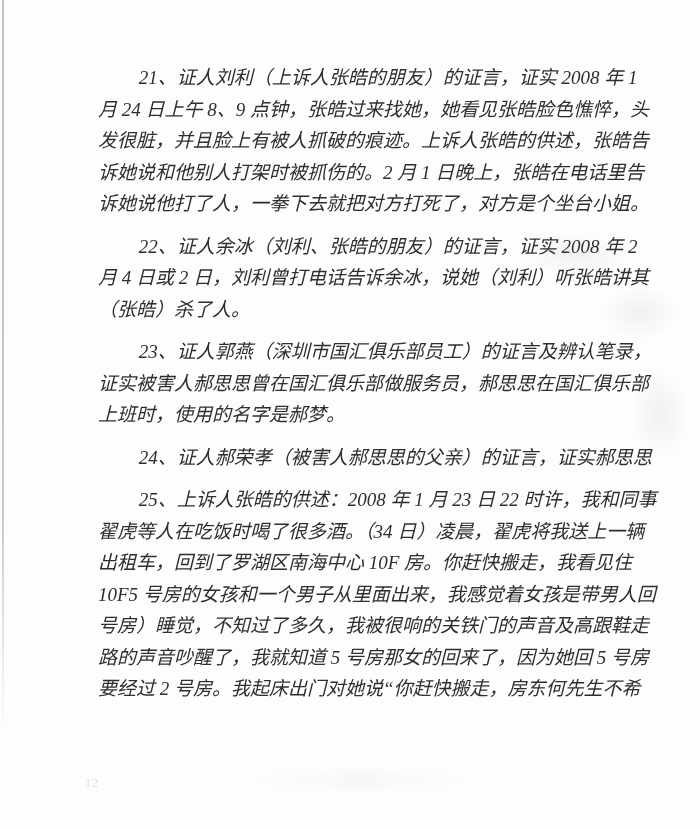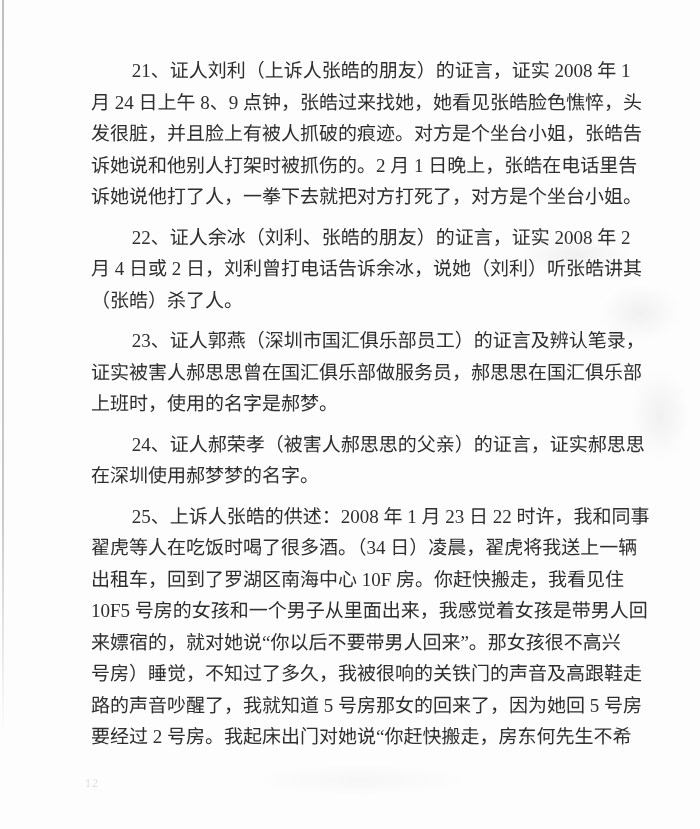--- a/index.html
+++ b/index.html
@@ -39,21 +39,21 @@
 
   .text-block {
     position: absolute;
     left: 87px;
     top: 51px;
     width: 519px;
     color: #2e2e2e;
     font-size: 19px;
     line-height: 31.5px;
   }
-  .para { margin: 4px; }
+  .para { margin: 11px; font-style: italic; }
   .para + .para { margin-top: 9px; }
   .line {
     text-align: justify;
     text-align-last: justify;
     white-space: nowrap;
     overflow: visible;
   }
   .line.first { text-indent: 2.15em; }
   .line.last  { text-align-last: auto; }
 
@@ -78,48 +78,46 @@
   <div class="blotch b1"></div>
   <div class="blotch b2"></div>
   <div class="blotch b3"></div>
   <div class="blotch b4"></div>
 
   <div class="text-block">
 
     <div class="para">
       <div class="line first">21、证人刘利（上诉人张皓的朋友）的证言，证实 2008 年 1</div>
       <div class="line">月 24 日上午 8、9 点钟，张皓过来找她，她看见张皓脸色憔悴，头</div>
-      <div class="line">发很脏，并且脸上有被人抓破的痕迹。对方是个坐台小姐，张皓告</div>
+      <div class="line">发很脏，并且脸上有被人抓破的痕迹。上诉人张皓的供述，张皓告</div>
       <div class="line">诉她说和他别人打架时被抓伤的。2 月 1 日晚上，张皓在电话里告</div>
       <div class="line last">诉她说他打了人，一拳下去就把对方打死了，对方是个坐台小姐。</div>
     </div>
 
     <div class="para">
       <div class="line first">22、证人余冰（刘利、张皓的朋友）的证言，证实 2008 年 2</div>
       <div class="line">月 4 日或 2 日，刘利曾打电话告诉余冰，说她（刘利）听张皓讲其</div>
       <div class="line last">（张皓）杀了人。</div>
     </div>
 
     <div class="para">
       <div class="line first">23、证人郭燕（深圳市国汇俱乐部员工）的证言及辨认笔录，</div>
       <div class="line">证实被害人郝思思曾在国汇俱乐部做服务员，郝思思在国汇俱乐部</div>
       <div class="line last">上班时，使用的名字是郝梦。</div>
     </div>
 
     <div class="para">
       <div class="line first">24、证人郝荣孝（被害人郝思思的父亲）的证言，证实郝思思</div>
-      <div class="line last">在深圳使用郝梦梦的名字。</div>
     </div>
 
     <div class="para">
       <div class="line first">25、上诉人张皓的供述：2008 年 1 月 23 日 22 时许，我和同事</div>
       <div class="line">翟虎等人在吃饭时喝了很多酒。（34 日）凌晨，翟虎将我送上一辆</div>
       <div class="line">出租车，回到了罗湖区南海中心 10F 房。你赶快搬走，我看见住</div>
       <div class="line">10F5 号房的女孩和一个男子从里面出来，我感觉着女孩是带男人回</div>
-      <div class="line">来嫖宿的，就对她说“你以后不要带男人回来”。那女孩很不高兴</div>
       <div class="line">号房）睡觉，不知过了多久，我被很响的关铁门的声音及高跟鞋走</div>
       <div class="line">路的声音吵醒了，我就知道 5 号房那女的回来了，因为她回 5 号房</div>
       <div class="line">要经过 2 号房。我起床出门对她说“你赶快搬走，房东何先生不希</div>
     </div>
 
   </div>
 
   <div class="page-number">12</div>
 
 </div>

